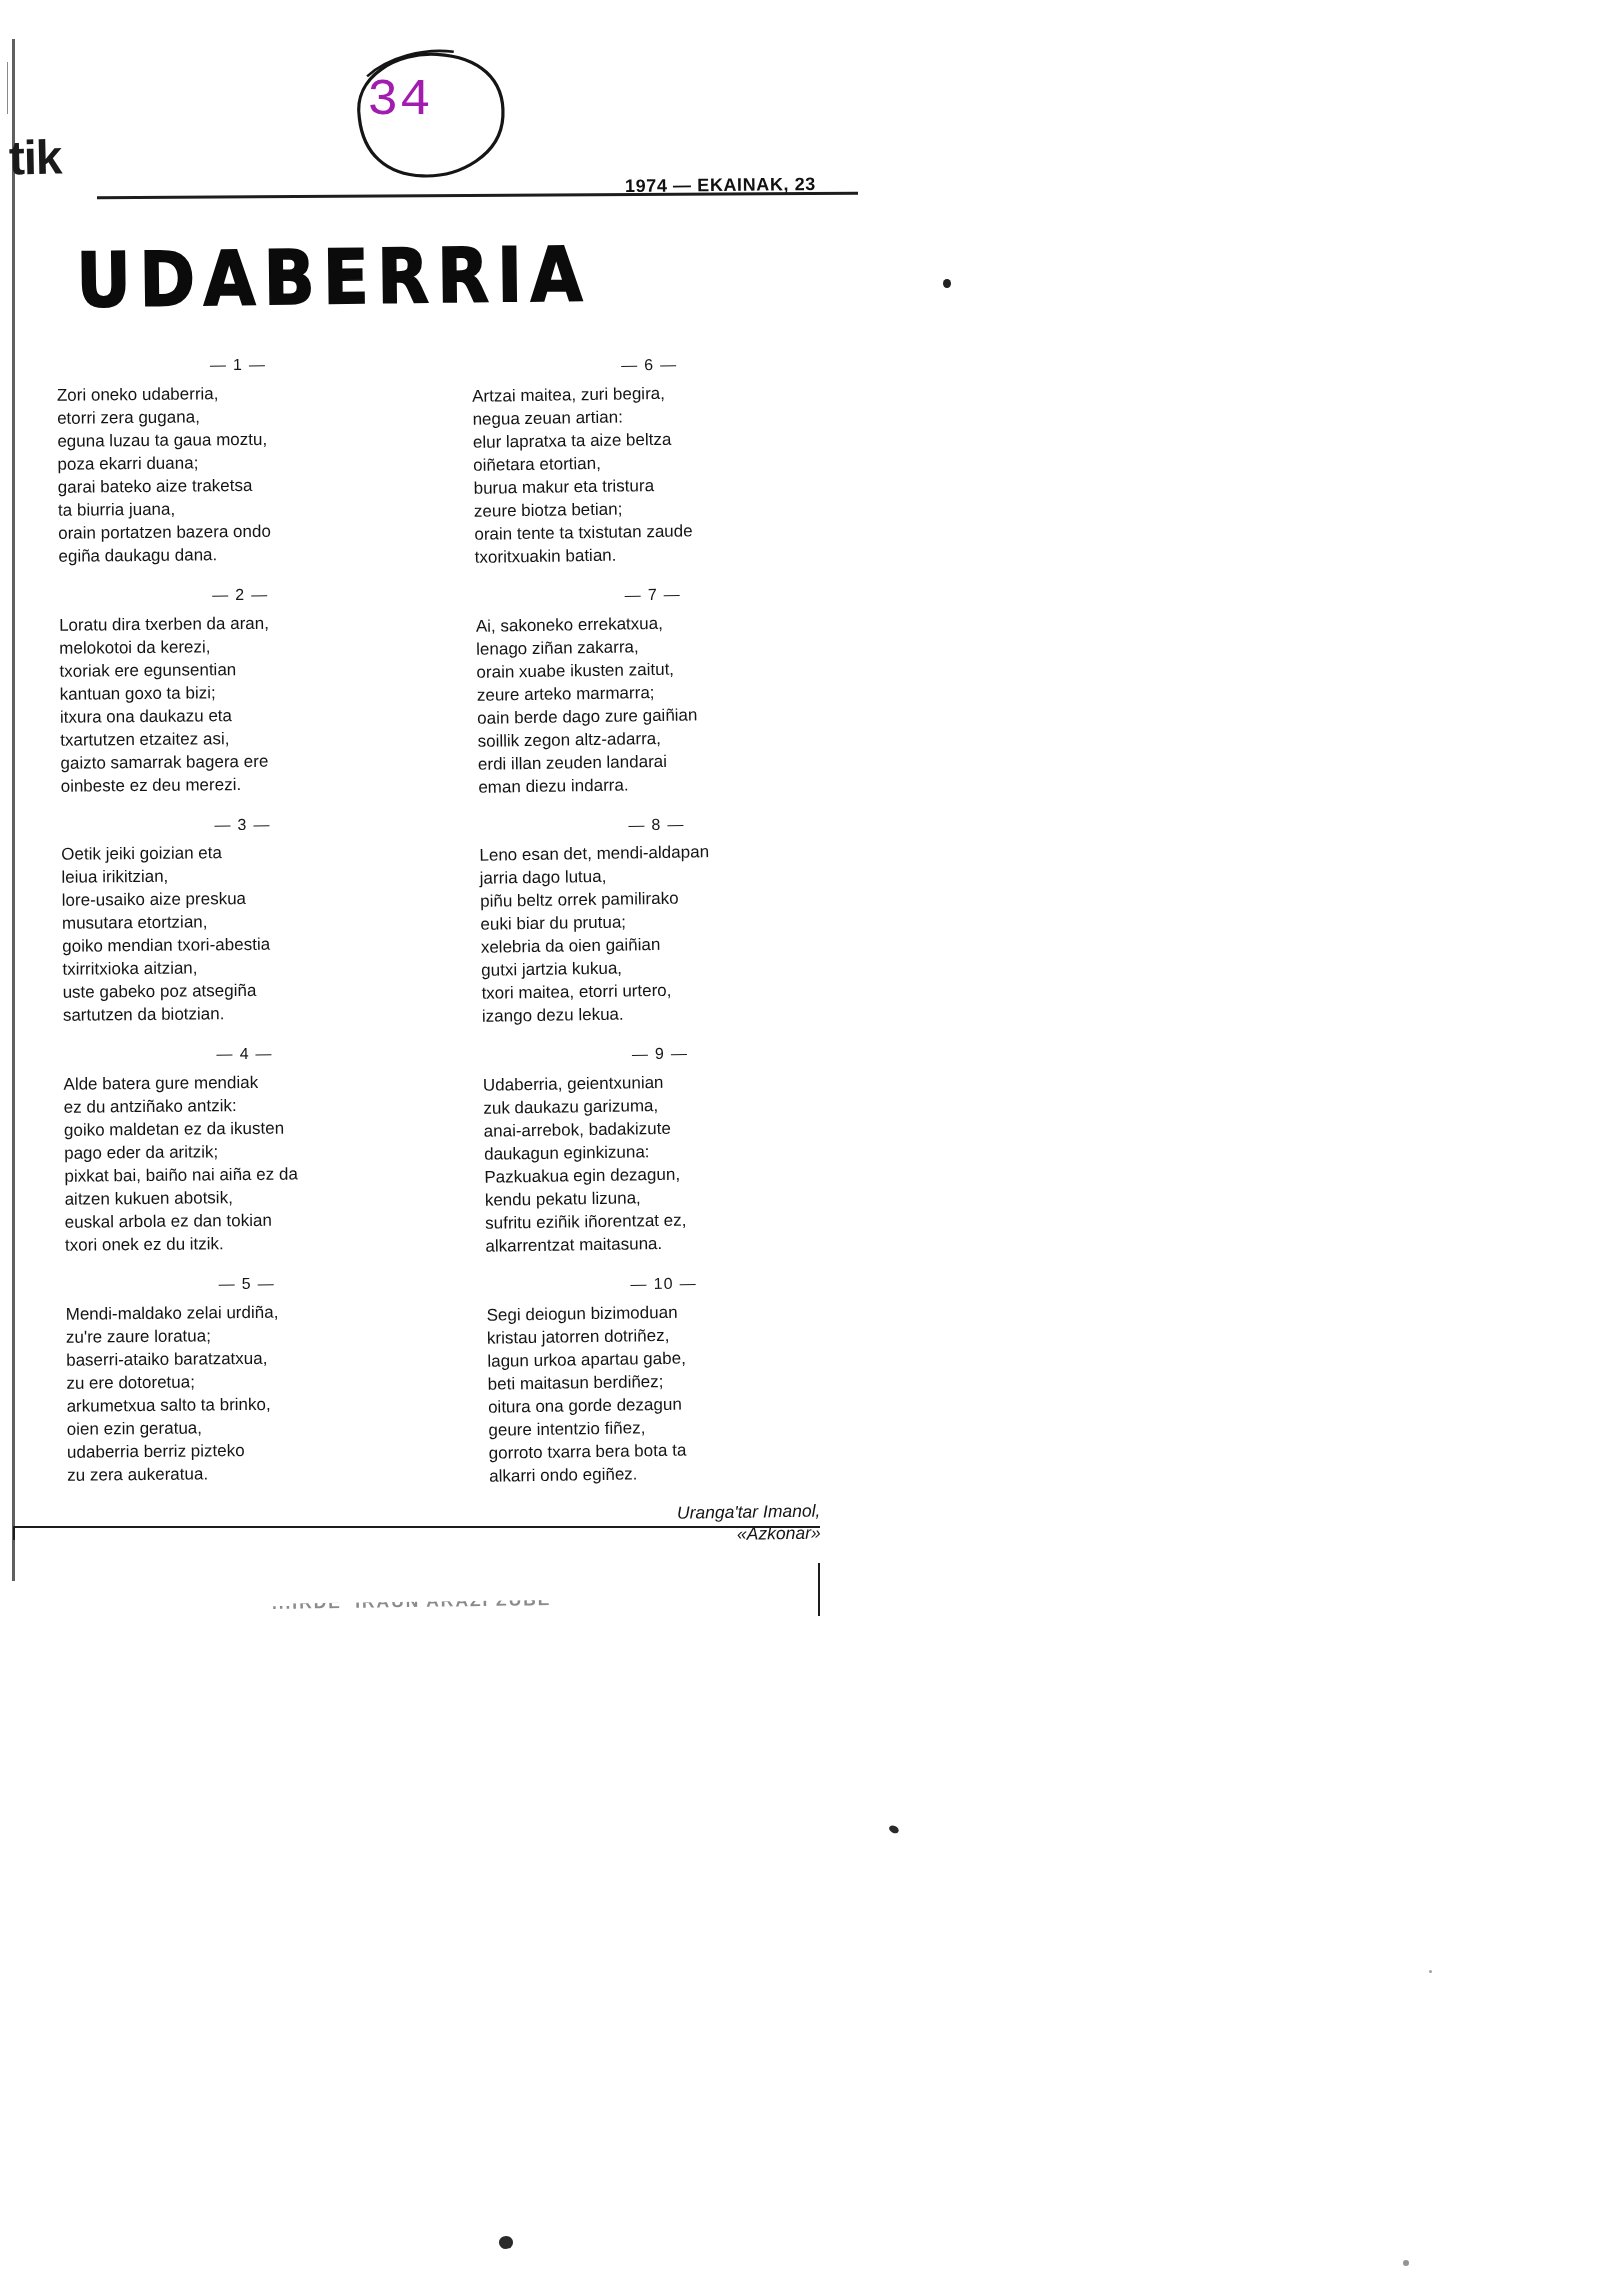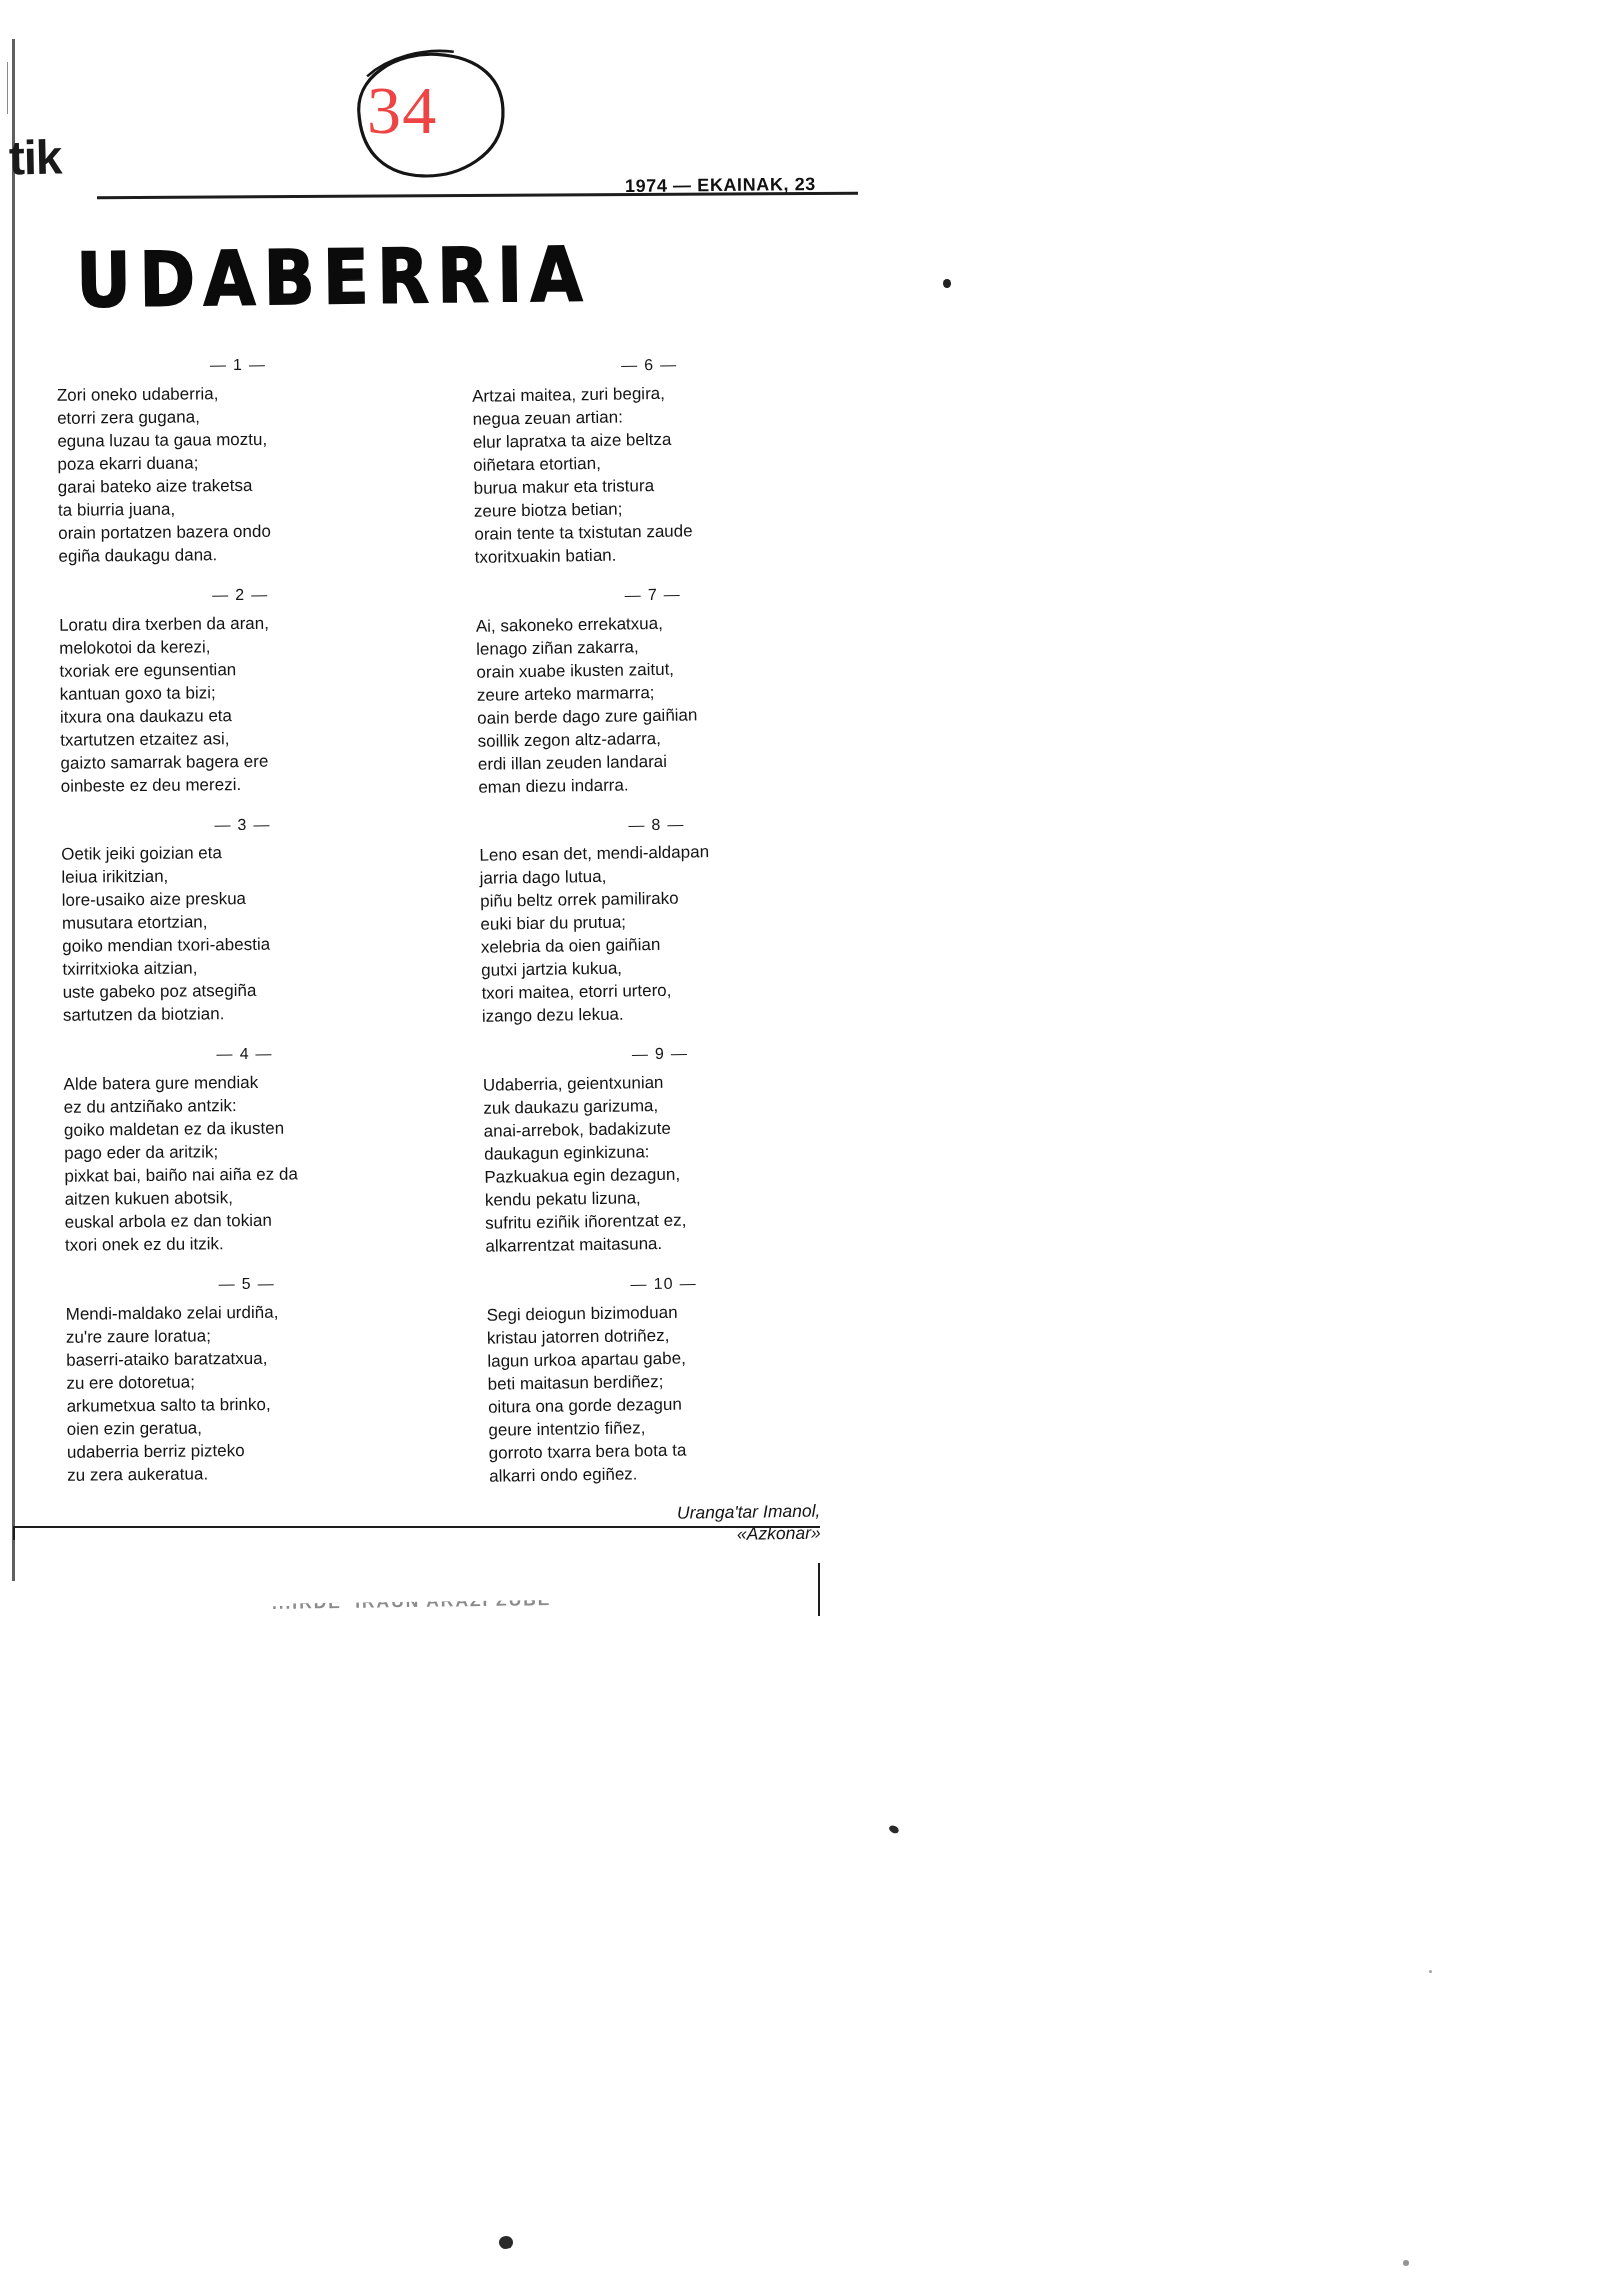--- a/index.html
+++ b/index.html
@@ -63,23 +63,23 @@
     left: 327px;
     top: 40px;
     width: 194px;
     height: 149px;
   }
   .page-circle svg { display:block; }
   .page-circle .num {
     position: absolute;
     left: 40px;
     top: 31px;
-    font-family: Liberation Serif, serif;
-    font-size: 68px;
-    color: #ef4444;
+    font-family: Liberation Mono, monospace;
+    font-size: 52px;
+    color: #a21caf;
     letter-spacing: 1.3px;
   }
 
   
   .date-line {
     position: absolute;
     left: 625px;
     top: 175px;
     font-family: "Liberation Sans", sans-serif;
     font-weight: bold;

